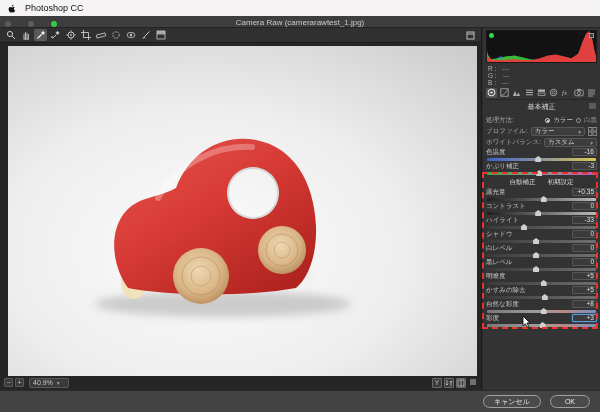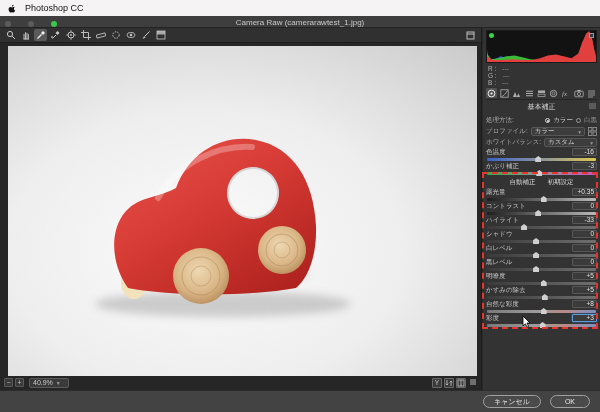--- a/index.html
+++ b/index.html
@@ -50,21 +50,21 @@
   .hist { position:relative; width:111px; height:33px; background:#121212; border:1px solid #1a1a1a; }
   .hist svg { display:block; width:100%; height:100%; }
   .clip-shadow { position:absolute; left:2px; top:2px; width:5px; height:5px; border-radius:50%; background:#35d24a; }
   .clip-high { position:absolute; right:2px; top:2px; width:5px; height:5px; border:1px solid #9a9a9a; background:#2c3a4a; }
 
   .rgbrows { padding:2px 2px 1px 2px; font-size:6.5px; color:#b3b3b3; line-height:7px; }
   .rgbrow { display:flex; gap:6px; }
   .rgbrow .v { color:#9a9a9a; }
 
   .tabs { display:flex; gap:1px; padding:1px 0 1px 0; border-bottom:1px solid #262626; }
-  .tab { width:12px; height:10px; display:flex; align-items:center; justify-content:center; border-radius:1px; }
+  .tab { width:12px; height:10px; display:flex; justify-content:center; border-radius:1px; }
   .tab.active { background:#515151; }
 
   .phead { position:relative; text-align:center; font-size:7px; color:#dddddd; padding:2px 0 2px 0; }
   .phead .flyout { position:absolute; right:1px; top:3px; }
 
   .prow { display:flex; align-items:center; font-size:6.5px; color:#aaaaaa; margin-top:2px; gap:3px; }
   .radio { width:5px; height:5px; border-radius:50%; border:1px solid #9a9a9a; position:relative; }
   .radio.sel { border-color:#d8d8d8; }
   .radio.sel::after { content:""; position:absolute; left:1px; top:1px; width:2px; height:2px; border-radius:50%; background:#e8e8e8; }
   .rlabel { color:#cfcfcf; }

